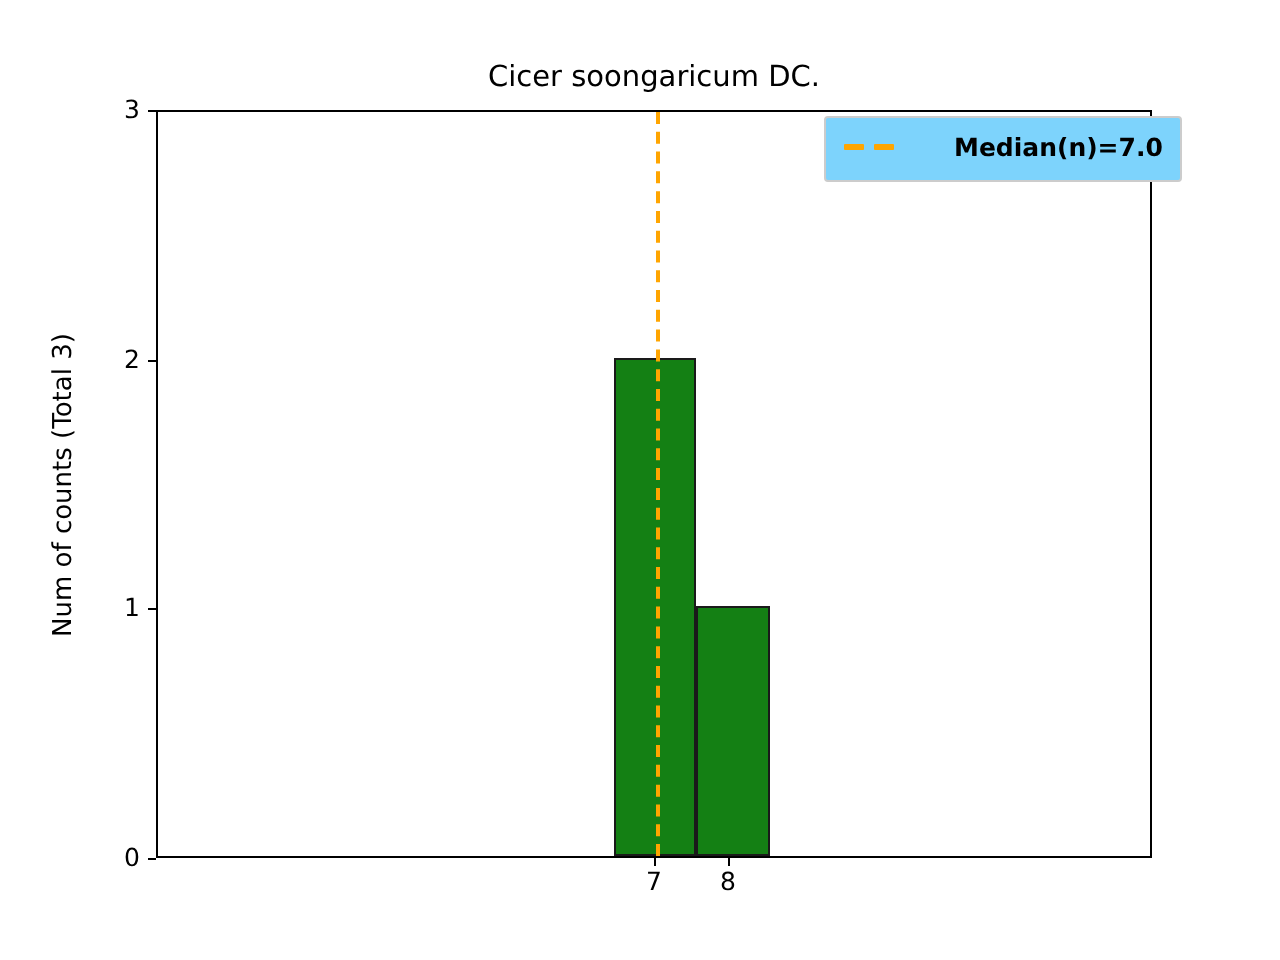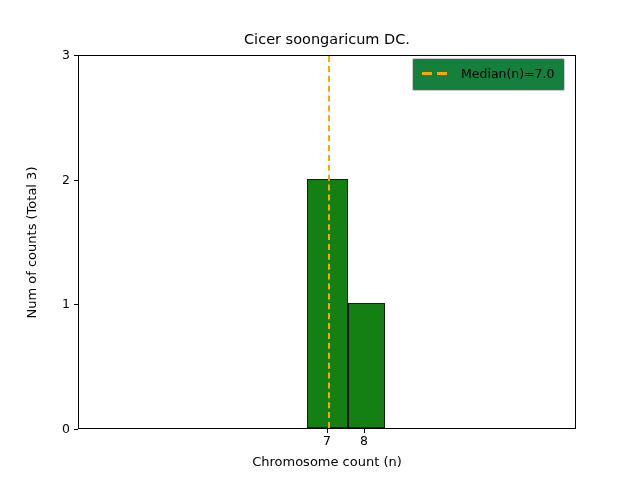--- a/index.html
+++ b/index.html
@@ -133,27 +133,28 @@
     font-size: 13px;
     color: #000000;
   }
 
   
   #legend {
     position: absolute;
     left: 412px;
     top: 58px;
     box-sizing: border-box;
-    background: #15803d;
+    background: #7dd3fc;
     border: 1px solid #cccccc;
     border-radius: 2px;
     padding: 6px 9px 7px 9px;
     display: flex;
     align-items: flex-start;
-    gap: 9px;
+    gap: 25px;
+    font-weight: bold;
   }
   #legend-sample {
     position: relative;
     width: 30px;
     height: 17px;
     flex: 0 0 auto;
   }
   #legend-sample::before,
   #legend-sample::after {
     content: "";
@@ -208,21 +209,20 @@
 
     </div>
   </div>
 
   <div class="xtick-mark" style="left:327px;"></div>
   <div class="xtick-wrap" style="left:327px;">7</div>
 
   <div class="xtick-mark" style="left:364px;"></div>
   <div class="xtick-wrap" style="left:364px;">8</div>
 
-  <div id="xlabel">Chromosome count (n)</div>
 
   <div id="legend">
     <span id="legend-sample"></span>
     <div id="legend-text">
       <div>Median(n)=7.0</div>
     </div>
   </div>
 
 </div>
 

